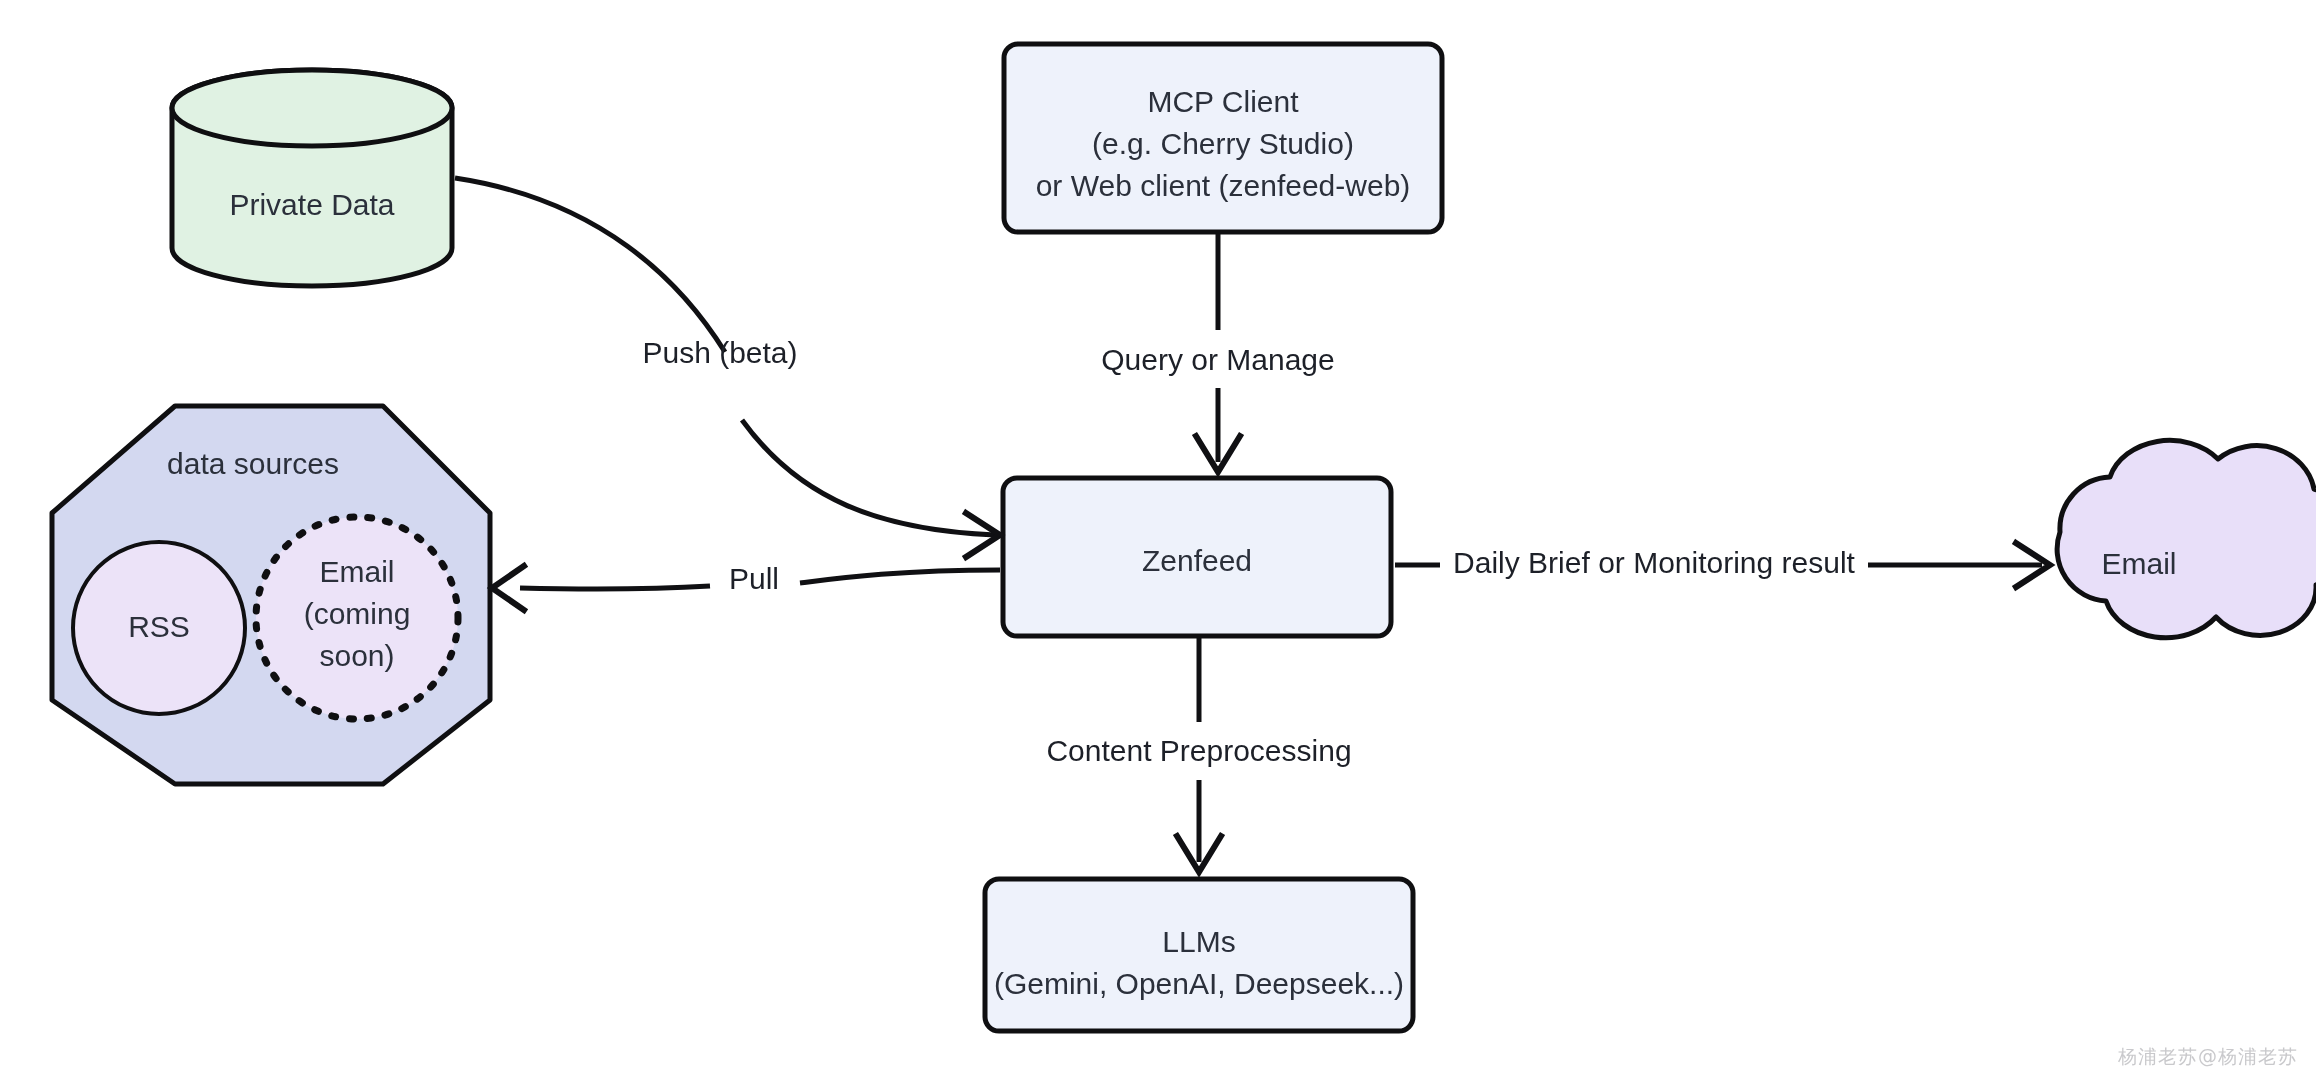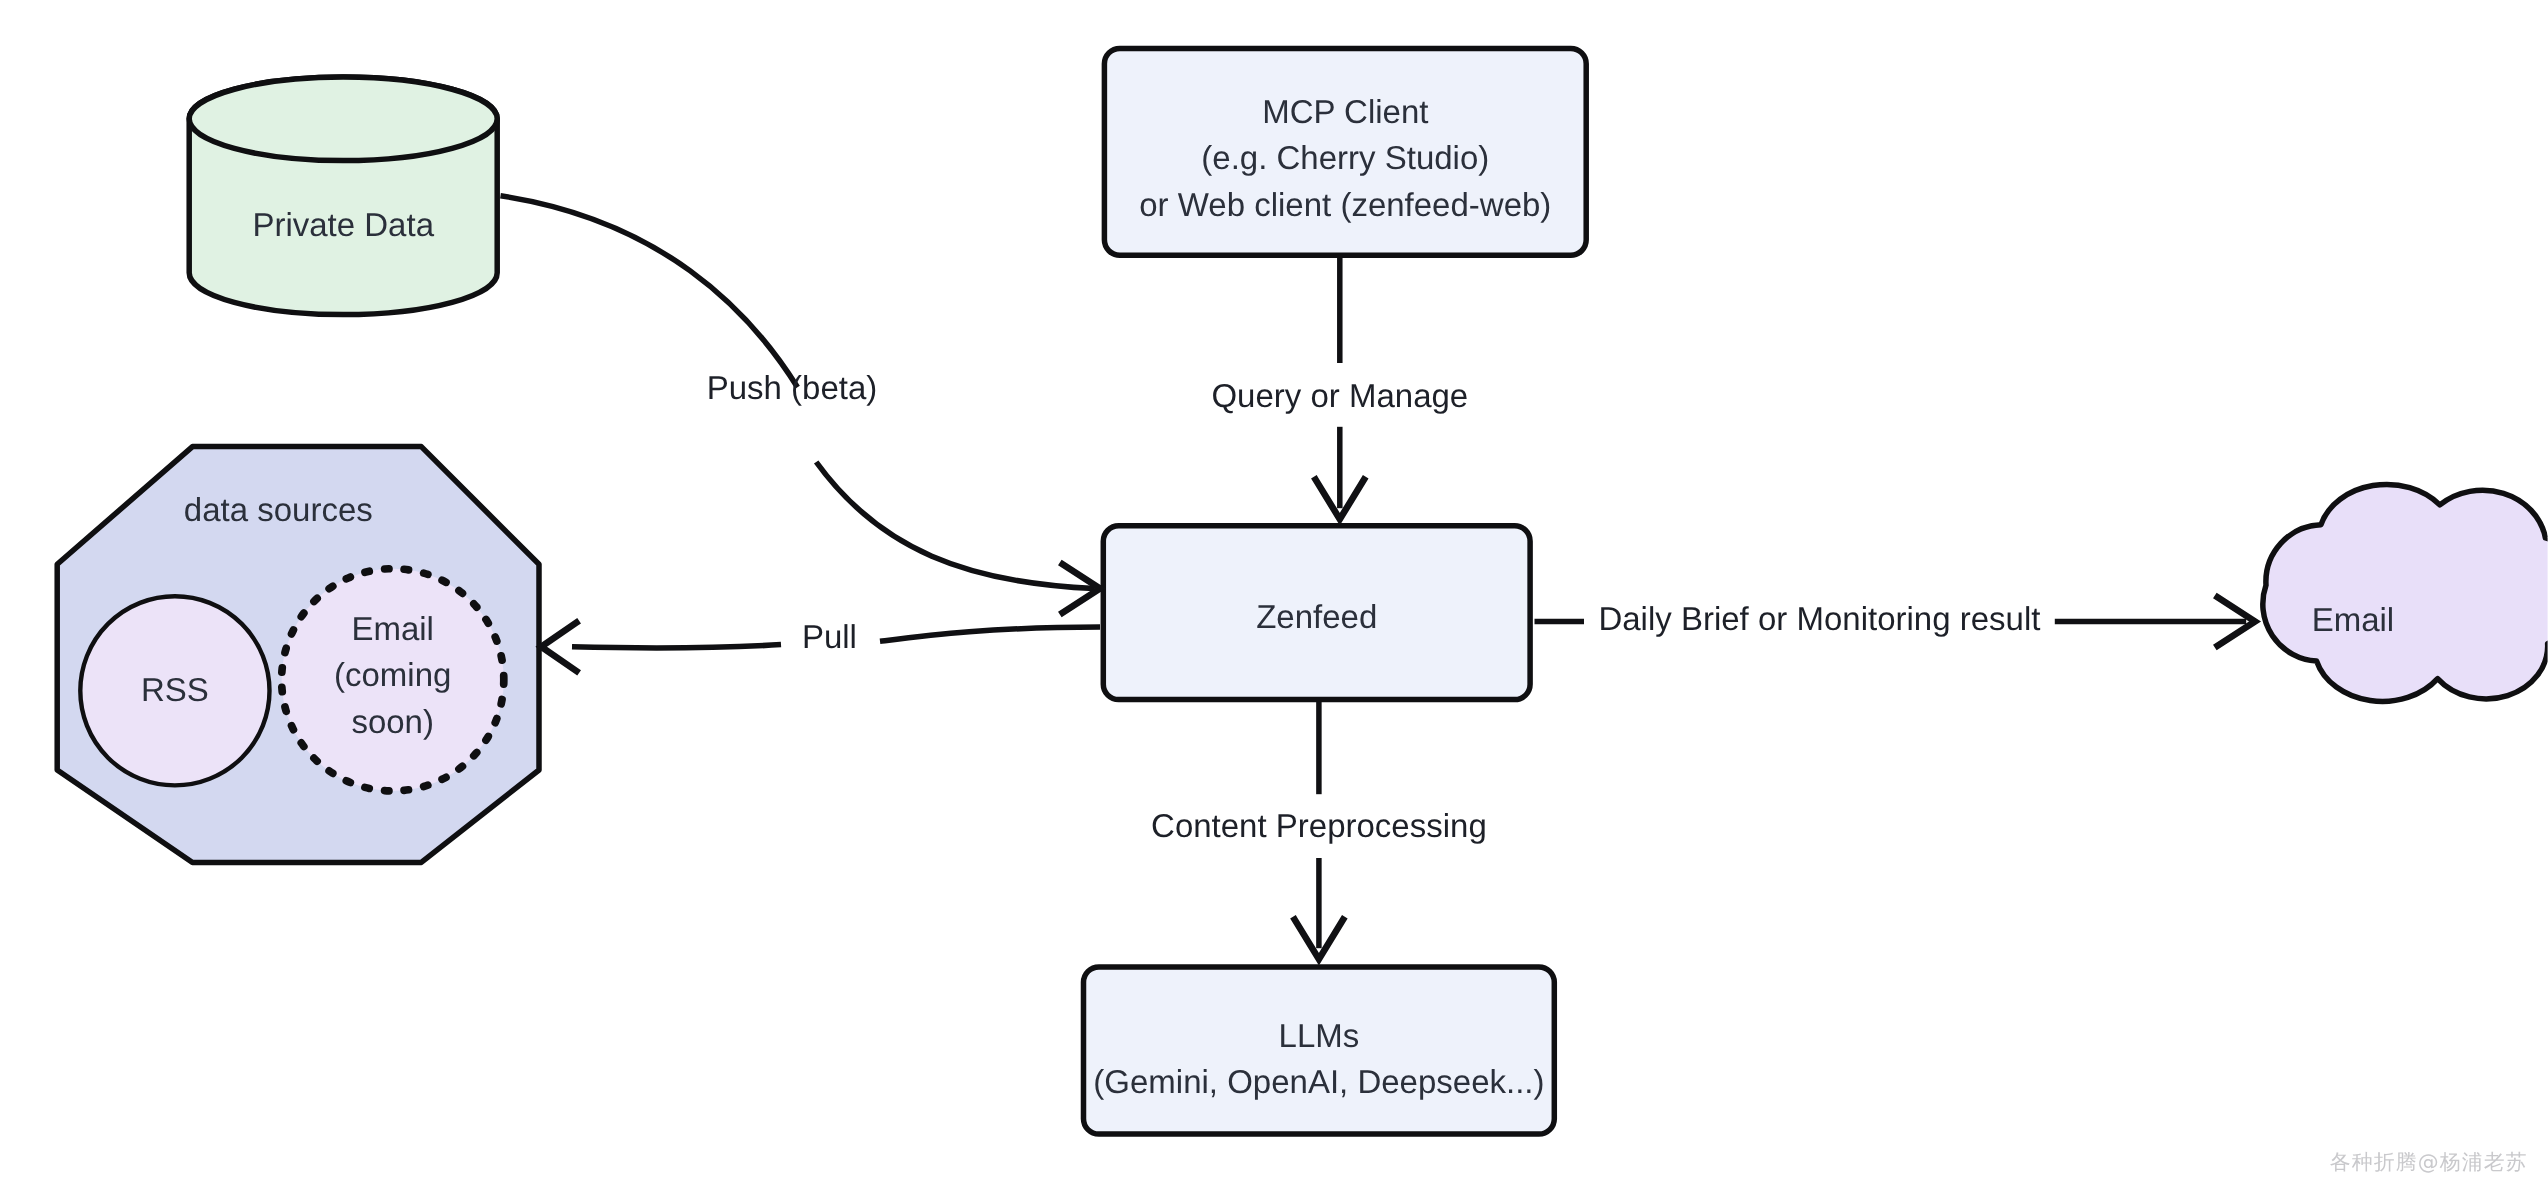--- a/index.html
+++ b/index.html
@@ -172,15 +172,15 @@
 
     <g>
       <path class="edge-line" d="M 1199 638 L 1199 722"></path>
       <path class="edge-line" d="M 1199 780 L 1199 862"></path>
       <path class="edge-head" d="M 1177 836 L 1199 872 L 1221 836"></path>
       <text class="edge-label" x="1199" y="753">Content Preprocessing</text>
     </g>
 
   </svg>
 
-  <div class="watermark-text">各种折腾@杨浦老苏</div>
+  <div class="watermark-text">杨浦老苏@杨浦老苏</div>
 
 </div>
 
 </body></html>

